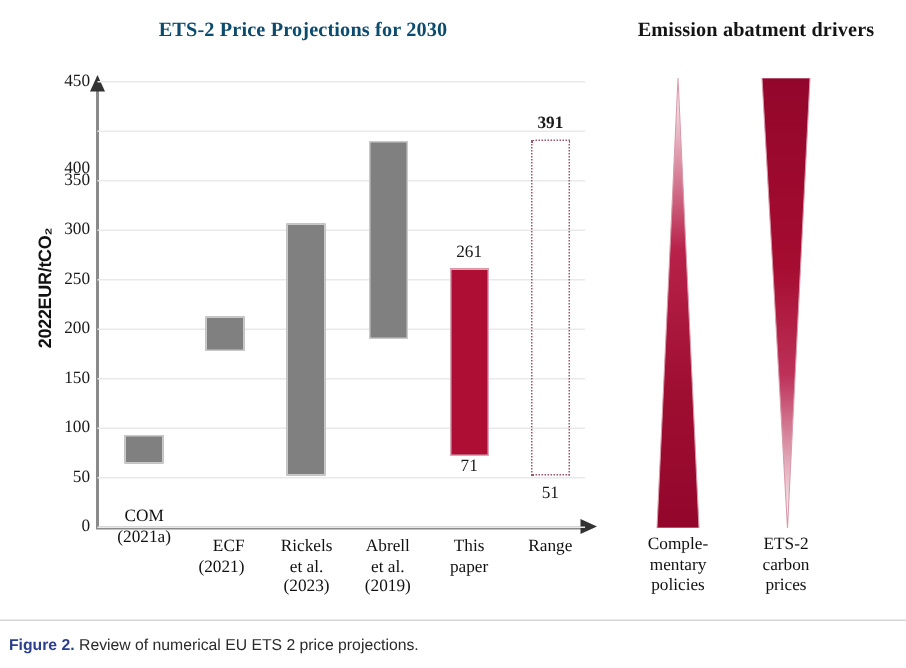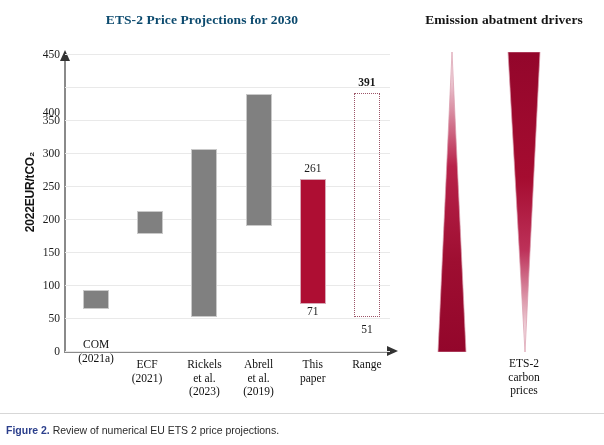--- a/index.html
+++ b/index.html
@@ -159,21 +159,21 @@
         <div class="gridline" style="top: 66px;"></div>
         <div class="gridline" style="top: 33px;"></div>
         <div class="gridline" style="top: 0px;"></div>
       </div>
 
     <div id="xlabels">
         <div class="xlabel" style="left: 67.0833px; top: 338px; width: 58px;">
           <div>COM</div>
           <div>(2021a)</div>
         </div>
-        <div class="xlabel" style="left: 118px; top: 358px; width: 58px;">
+        <div class="xlabel" style="left: 105px; top: 358px; width: 58px; text-align: right;">
           <div>ECF</div>
           <div>(2021)</div>
         </div>
         <div class="xlabel" style="left: 175.417px; top: 358px; width: 58px;">
           <div>Rickels</div>
           <div>et al.</div>
           <div>(2023)</div>
         </div>
         <div class="xlabel" style="left: 229.583px; top: 358px; width: 58px;">
           <div>Abrell</div>
@@ -210,20 +210,25 @@
             <stop offset="0%" stop-color="#ffffff"></stop>
             <stop offset="12%" stop-color="#e7b9c6"></stop>
             <stop offset="38%" stop-color="#b8224a"></stop>
             <stop offset="70%" stop-color="#9e0e31"></stop>
             <stop offset="100%" stop-color="#93062b"></stop>
           </linearGradient>
         </defs>
         <polygon points="20,0 34,300 6,300" fill="url(#gradA)" stroke="#d89aab" stroke-width="0.7"></polygon>
       </svg>
     </div>
+    <div class="tri-label" style="left:5px;">
+      <div>Comple-</div>
+      <div>mentary</div>
+      <div>policies</div>
+    </div>
 
     <div class="tri-wrap" id="tri-b" style="left:98px; width:44px;">
       <svg width="44" height="300" viewBox="0 0 44 300">
         <defs>
           <linearGradient id="gradB" x1="0" y1="0" x2="0" y2="1">
             <stop offset="0%" stop-color="#93062b"></stop>
             <stop offset="42%" stop-color="#a50c30"></stop>
             <stop offset="66%" stop-color="#bd3159"></stop>
             <stop offset="86%" stop-color="#e3aebc"></stop>
             <stop offset="100%" stop-color="#ffffff"></stop>

